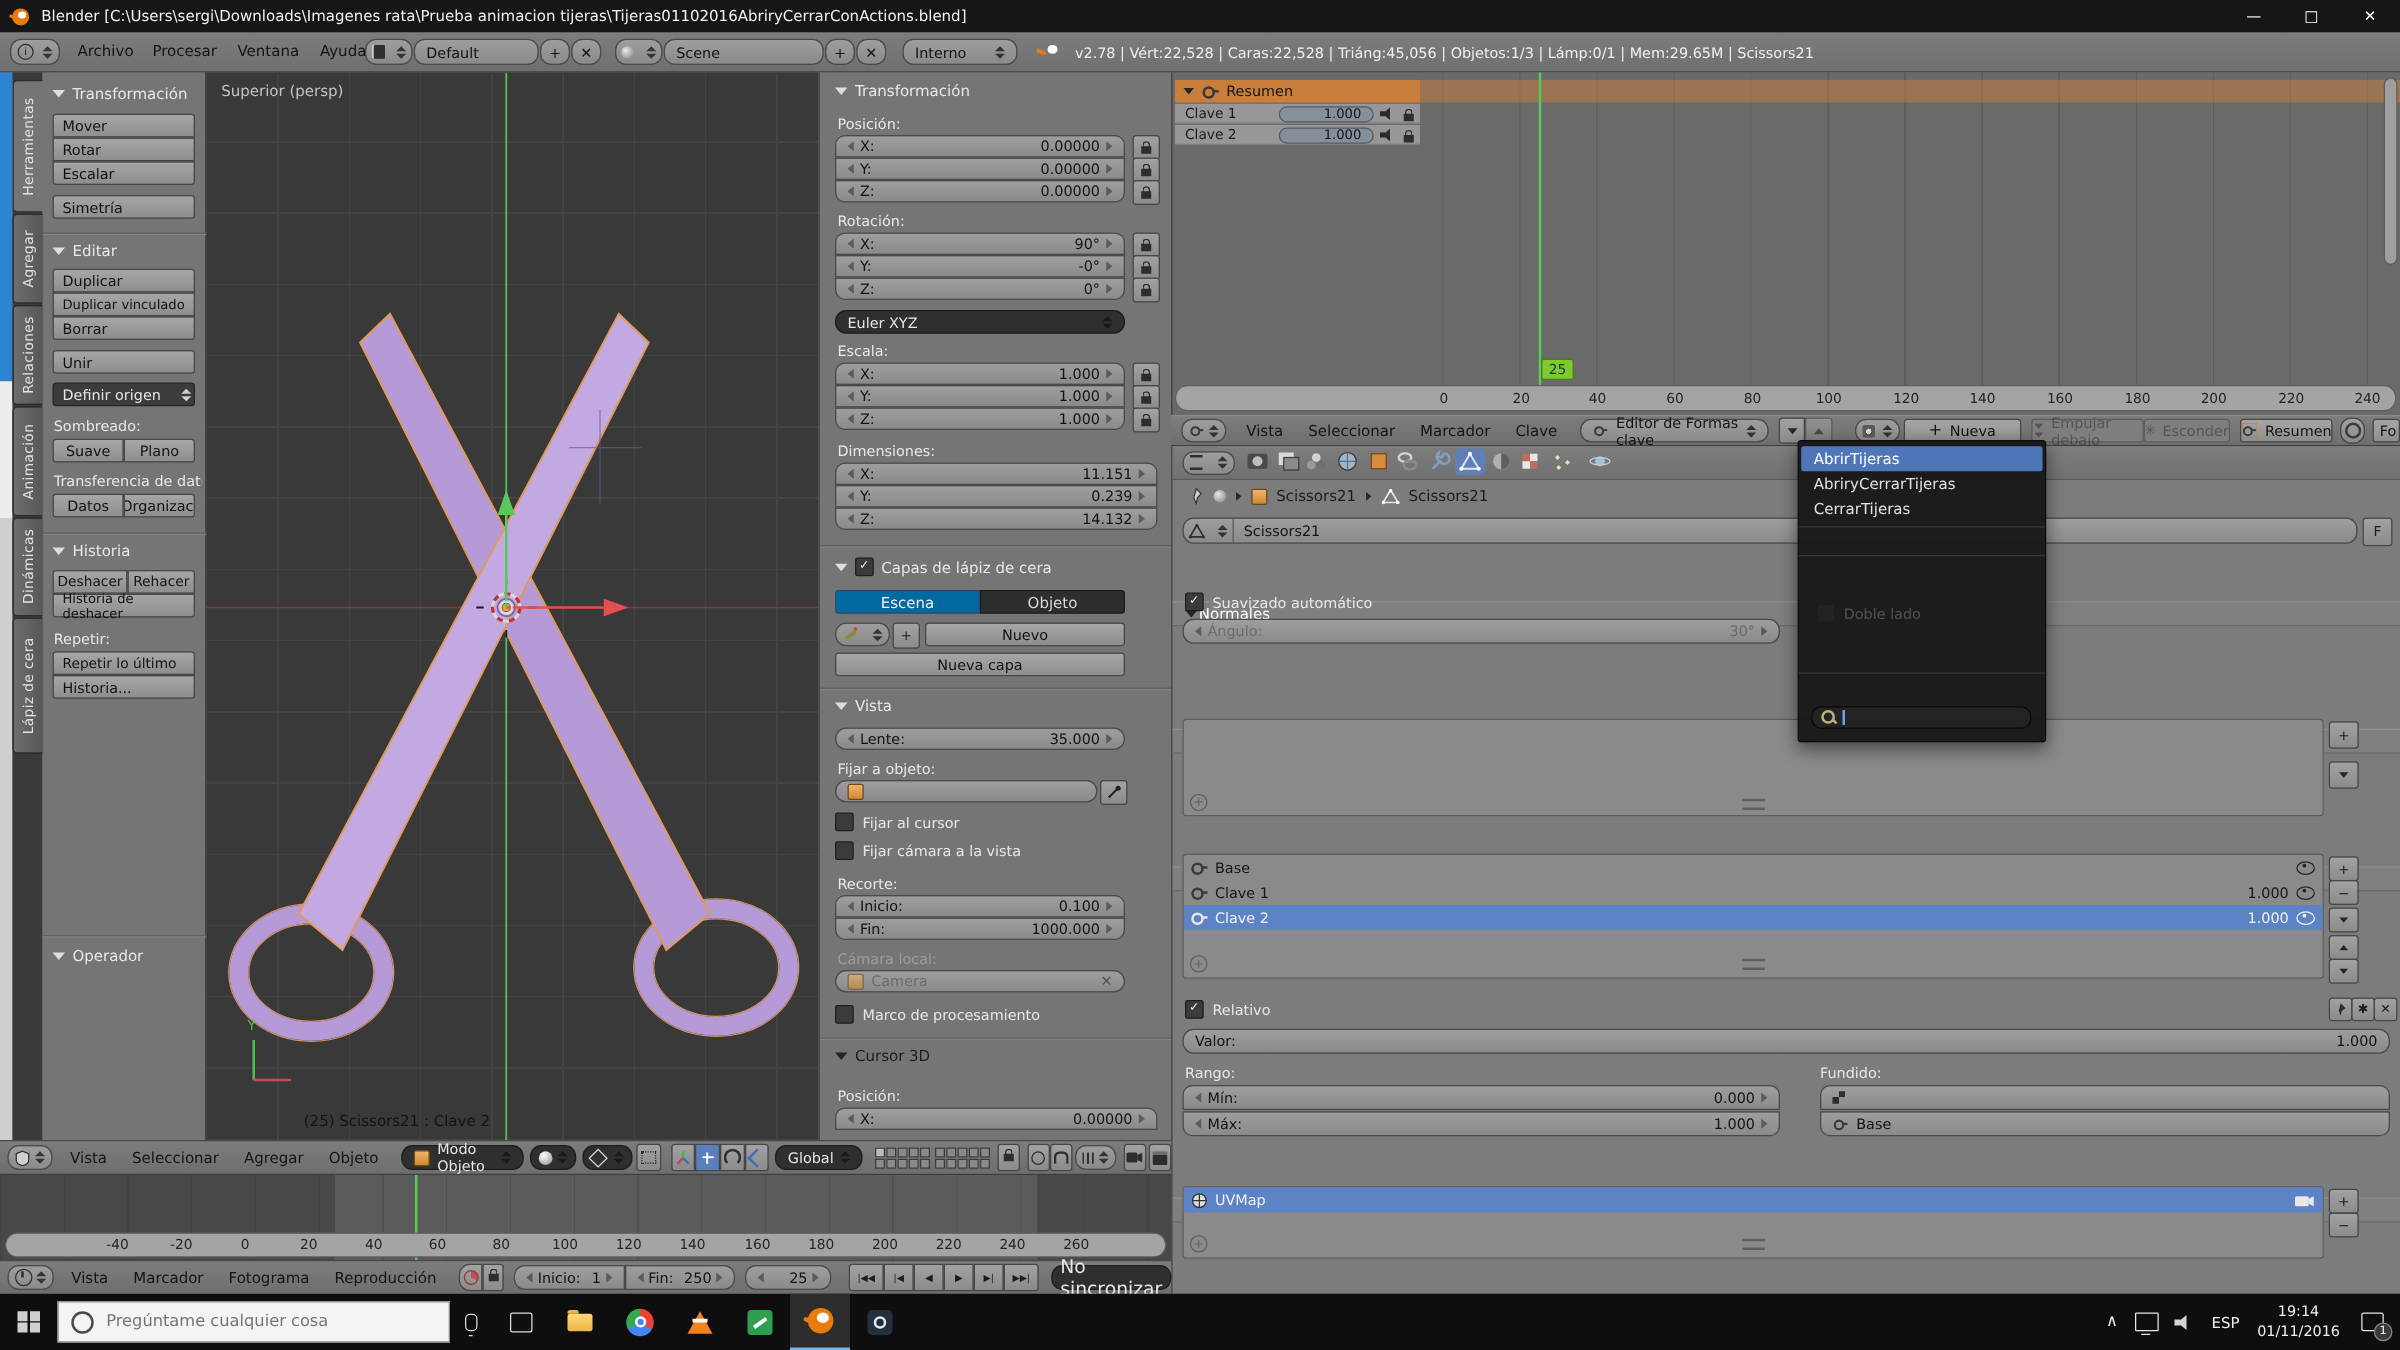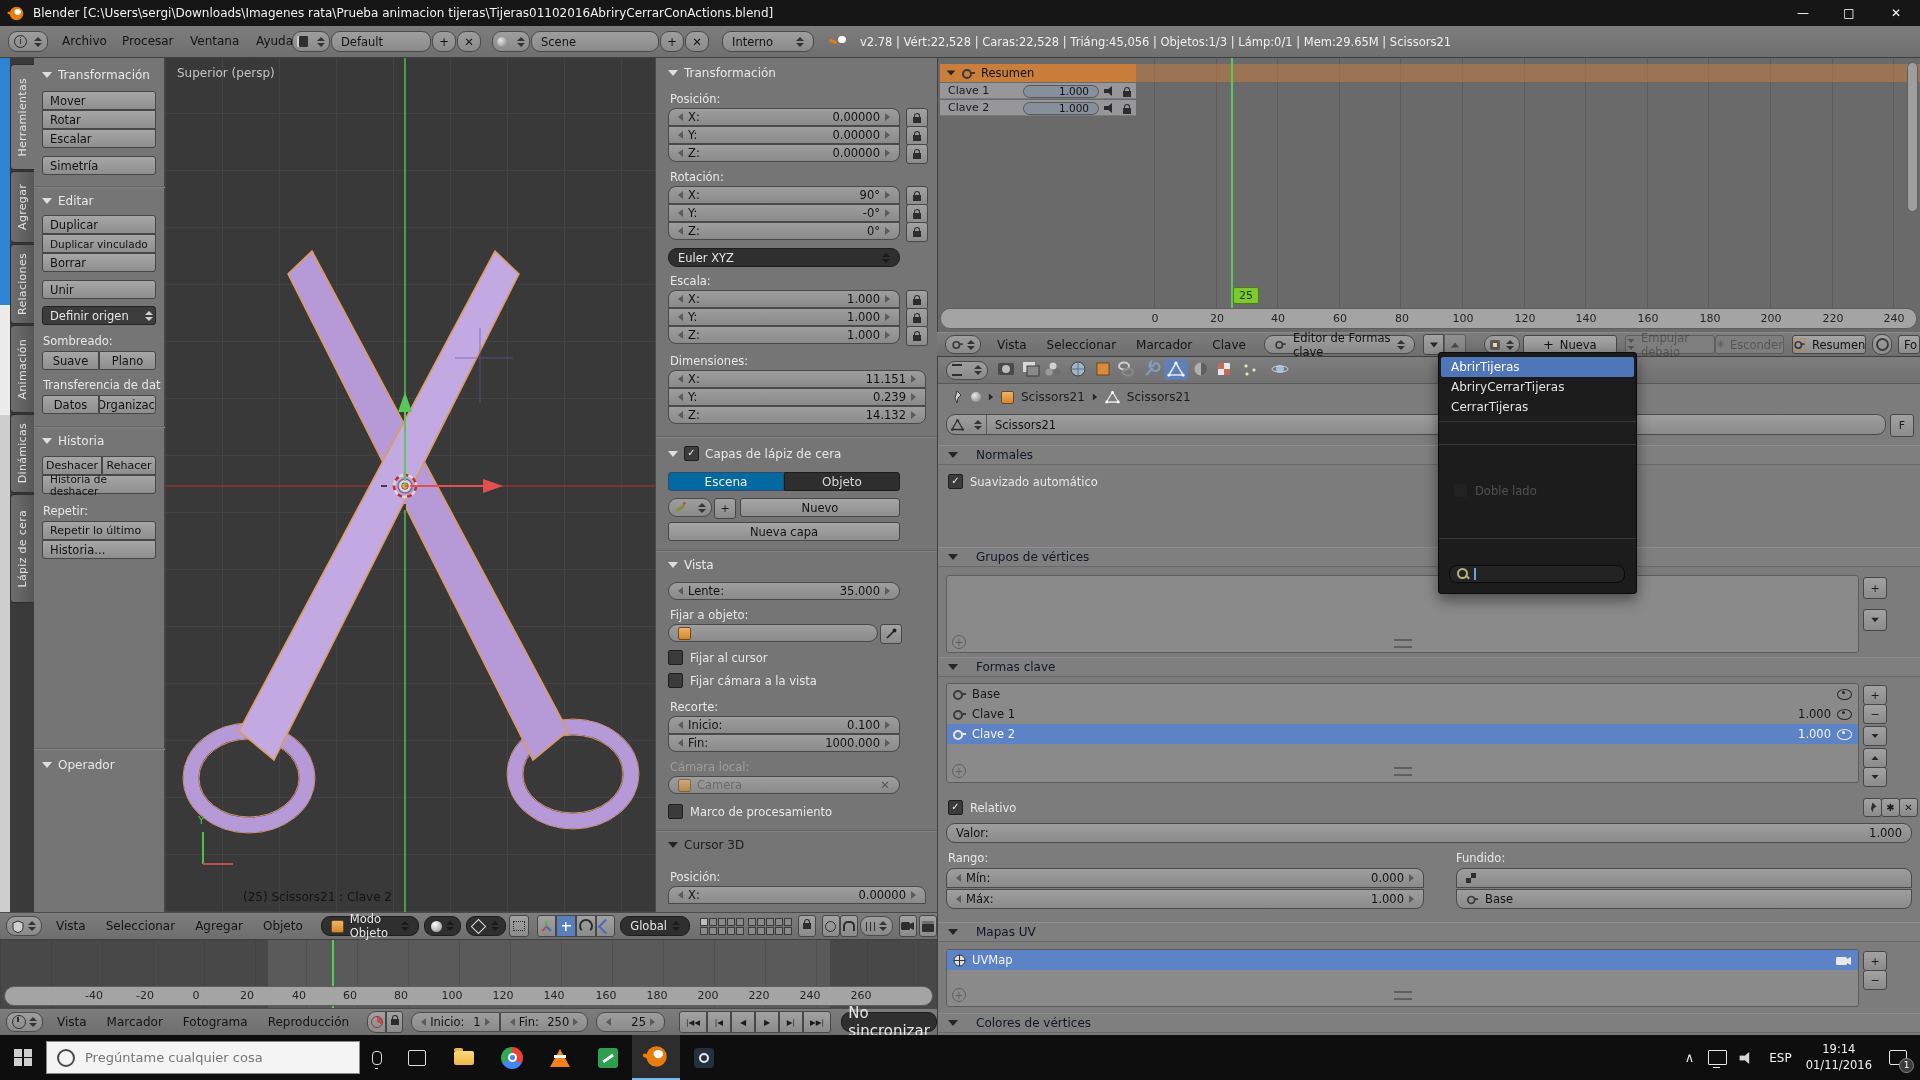--- a/index.html
+++ b/index.html
@@ -63,21 +63,21 @@
   .keyico::after{content:"";position:absolute;left:8px;top:5px;width:5px;height:2px;background:#3a3a3a;box-shadow:3px 2px 0 -1px #3a3a3a;}
   .keyico.lt::before{border-color:#efe7d8;}.keyico.lt::after{background:#efe7d8;box-shadow:3px 2px 0 -1px #efe7d8;}
   .mag{position:relative;width:14px;height:14px;flex:none;}
   .mag::before{content:"";position:absolute;left:1px;top:1px;width:7px;height:7px;border:2px solid #b9b27e;border-radius:50%;}
   .mag::after{content:"";position:absolute;left:9px;top:9px;width:5px;height:2px;background:#b9b27e;transform:rotate(45deg);}
   .cube{width:11px;height:11px;background:linear-gradient(#f0b46a,#d2872f);border:1px solid #6e4a17;border-radius:2px;flex:none;}
   .blogo{position:relative;width:17px;height:17px;background:#e87d0d;border-radius:50%;flex:none;}
   .blogo::after{content:"";position:absolute;left:6px;top:3px;width:8px;height:7px;background:#fff;border-radius:50%;}
   .blogo::before{content:"";position:absolute;left:-3px;top:7px;width:8px;height:3px;background:#e87d0d;border-radius:2px;transform:rotate(20deg);}
   .rlbl{position:absolute;transform:translateX(-50%);font-size:11px;color:#242424;top:3px;}
-  .ghd{position:absolute;left:937px;width:983px;height:20px;background:#7f7f7f;border-top:1px solid #8d8d8d;border-bottom:1px solid #696969;display:flex;align-items:center;gap:18px;padding-left:10px;box-sizing:border-box;color:#0f172a;}
+  .ghd{position:absolute;left:937px;width:983px;height:20px;background:#7f7f7f;border-top:1px solid #8d8d8d;border-bottom:1px solid #696969;display:flex;align-items:center;gap:1px;padding-left:10px;box-sizing:border-box;color:#ffffff;margin-top:36px;}
   .npnl-h{display:flex;align-items:center;gap:6px;font-size:12px;}
   input{font-family:"DejaVu Sans",sans-serif;}
 </style>
 </head>
 <body>
 
 <div id="screen">
 
   <div class="abs f" style="left:0;top:0;width:1920px;height:26px;background:#161616;">
     <span class="blogo" style="margin-left:8px;transform:scale(.8);"></span>
@@ -660,20 +660,26 @@
     <div class="abs sqbtn" style="left:952px;top:57px;width:22px;height:21px;">F</div>
 
     <div class="ghd" style="left:0;top:88px;width:983px;">
       <span class="tri-d"></span>
         <span>Normales</span>
     </div>
     <div class="f abs" style="left:10px;top:117px;gap:7px;">
       <span class="chk">✓</span>
       <span class="wlbl" style="font-size:11.5px;">Suavizado automático</span>
     </div>
+    <div class="abs pill grey" style="left:8px;top:138px;width:478px;height:20px;">
+        <span class="car-l"></span>
+        <span style="margin-left:5px;">Ángulo:</span>
+        <span class="val">30°</span>
+        <span class="car-r" style="margin-left:5px;"></span>
+      </div>
 
 
     <div class="ghd" style="left:0;top:190px;width:983px;">
       <span class="tri-d"></span>
         <span>Grupos de vértices</span>
     </div>
     <div class="listbox abs" style="left:8px;top:218px;width:911px;height:76px;">
       <div class="abs" style="left:50%;bottom:4px;width:18px;height:5px;border-top:2px solid #5f5f5f;border-bottom:2px solid #5f5f5f;transform:translateX(-50%);"></div>
       <div class="abs fc" style="left:5px;bottom:3px;width:12px;height:12px;border:1.5px solid #5f5f5f;border-radius:50%;font-size:10px;color:#5f5f5f;">+</div>
     </div>

